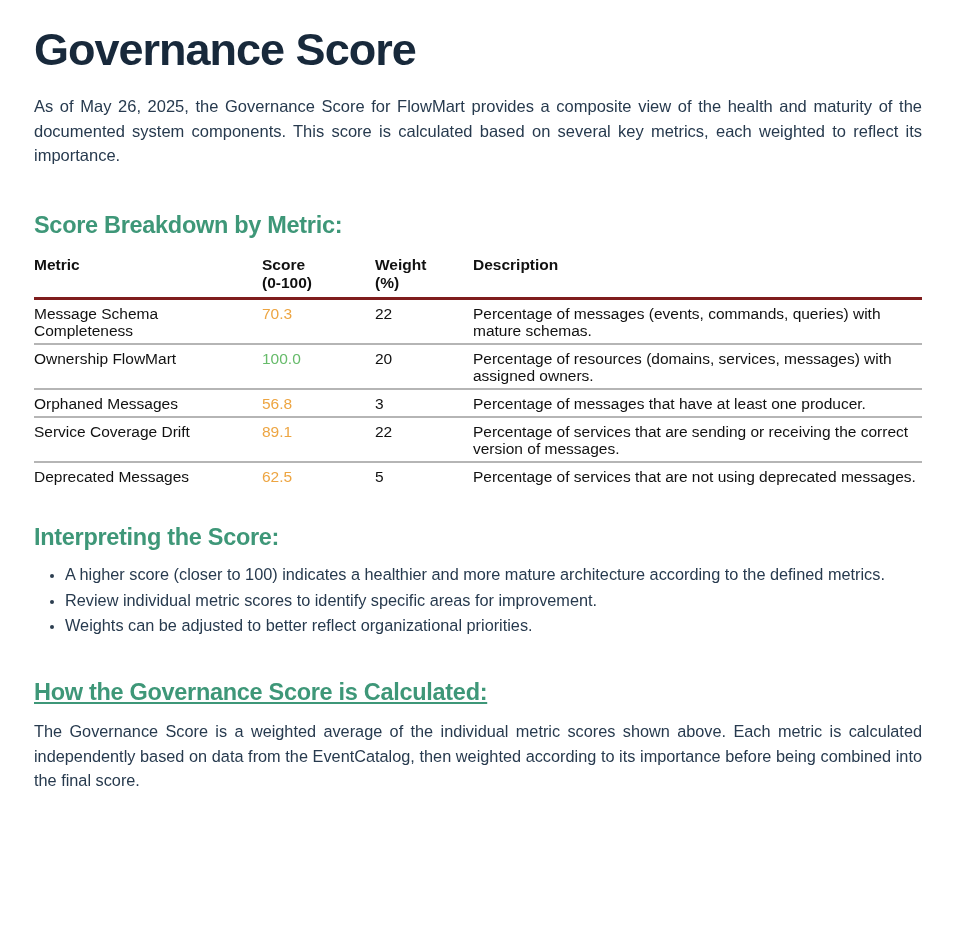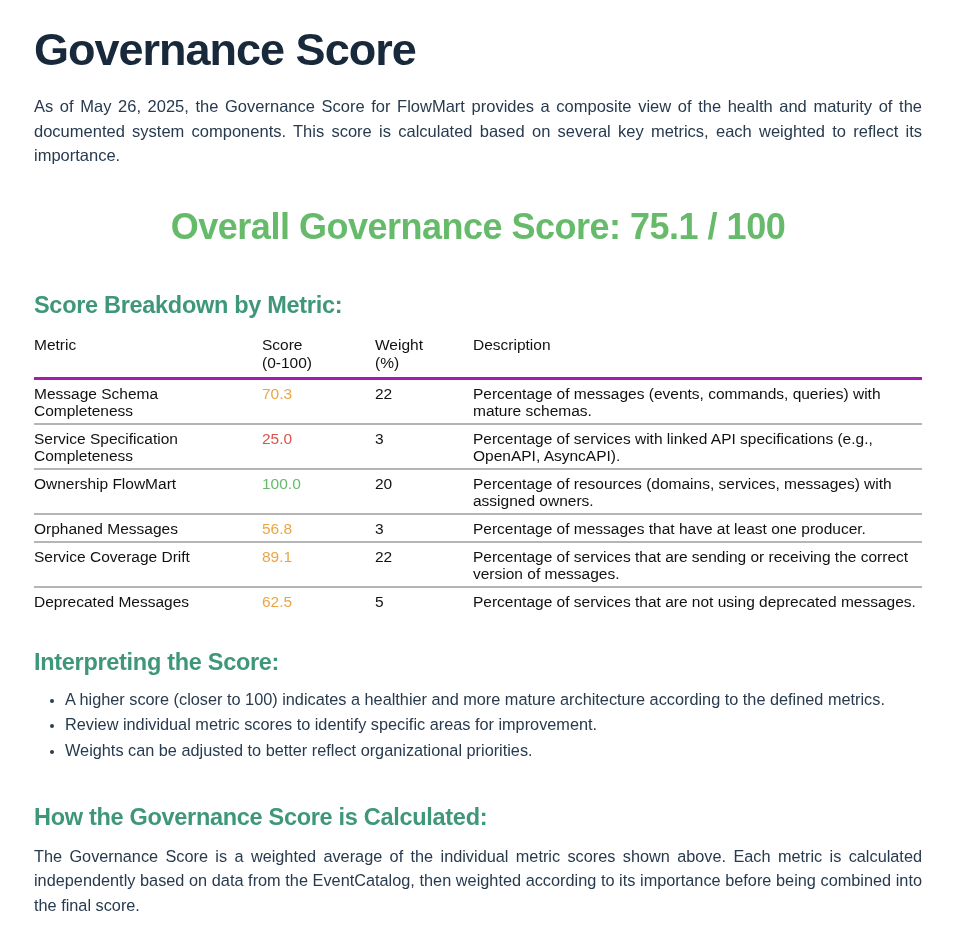--- a/index.html
+++ b/index.html
@@ -52,24 +52,24 @@
     table-layout: fixed;
     font-size: 15.5px;
     color: #111111;
   }
   table.metrics col.c-metric { width: 228px; }
   table.metrics col.c-score  { width: 113px; }
   table.metrics col.c-weight { width: 98px; }
   table.metrics th {
     text-align: left;
     vertical-align: top;
-    font-weight: normal;
+    font-weight: bold;
     line-height: 1.15;
     padding: 0 0 5px 0;
-    border-bottom: 3px solid #a21caf;
+    border-bottom: 3px solid #7f1d1d;
   }
   table.metrics th .sub { display: block; }
   table.metrics td {
     vertical-align: top;
     text-align: left;
     line-height: 1.1;
     padding: 5px 0 4px 0;
   }
   table.metrics td.metric { padding-right: 38px; }
   table.metrics td.desc   { padding-right: 2px; }
@@ -85,32 +85,31 @@
     color: #273a4e;
   }
   ul.bullets li::marker { color: #2c3e50; font-size: 13px; }
   p.calc {
     margin-top: 13px;
     font-size: 16.3px;
     line-height: 1.5;
     text-align: justify;
     color: #273a4e;
   }
-  h3.section.calc-head { margin-top: 42px; }
+  h3.section.calc-head { margin-top: 42px; text-decoration: underline; }
 </style>
 </head>
 <body>
 
 <div class="page">
 
   <h1 class="doc-title">Governance Score</h1>
 
   <p class="intro">As of May 26, 2025, the Governance Score for FlowMart provides a composite view of the health and maturity of the documented system components. This score is calculated based on several key metrics, each weighted to reflect its importance.</p>
 
-  <h2 class="overall">Overall Governance Score: 75.1 / 100</h2>
 
   <h3 class="section">Score Breakdown by Metric:</h3>
 
   <table class="metrics">
     <colgroup>
       <col class="c-metric">
         <col class="c-score">
         <col class="c-weight">
         <col class="c-desc">
     </colgroup>
@@ -131,26 +130,20 @@
           <span>Description</span>
         </th>
       </tr>
     </thead>
     <tbody>
       <tr>
         <td class="metric">Message Schema Completeness</td>
         <td style="color: rgb(237, 165, 66);">70.3</td>
         <td>22</td>
         <td class="desc">Percentage of messages (events, commands, queries) with mature schemas.</td>
-      </tr>
-      <tr>
-        <td class="metric">Service Specification Completeness</td>
-        <td style="color: rgb(221, 83, 72);">25.0</td>
-        <td>3</td>
-        <td class="desc">Percentage of services with linked API specifications (e.g., OpenAPI, AsyncAPI).</td>
       </tr>
       <tr>
         <td class="metric">Ownership FlowMart</td>
         <td style="color: rgb(102, 187, 106);">100.0</td>
         <td>20</td>
         <td class="desc">Percentage of resources (domains, services, messages) with assigned owners.</td>
       </tr>
       <tr>
         <td class="metric">Orphaned Messages</td>
         <td style="color: rgb(237, 165, 66);">56.8</td>

